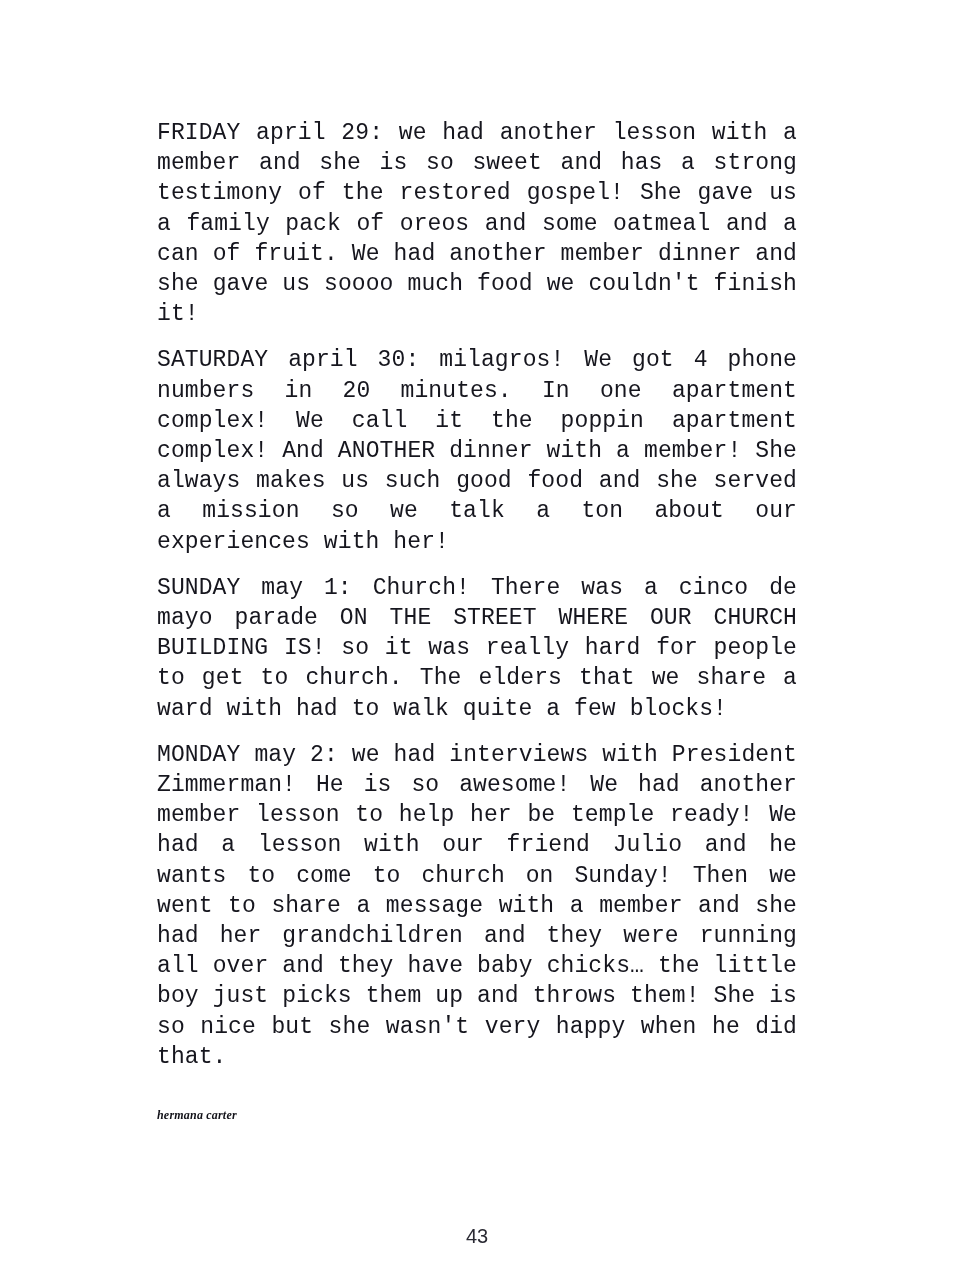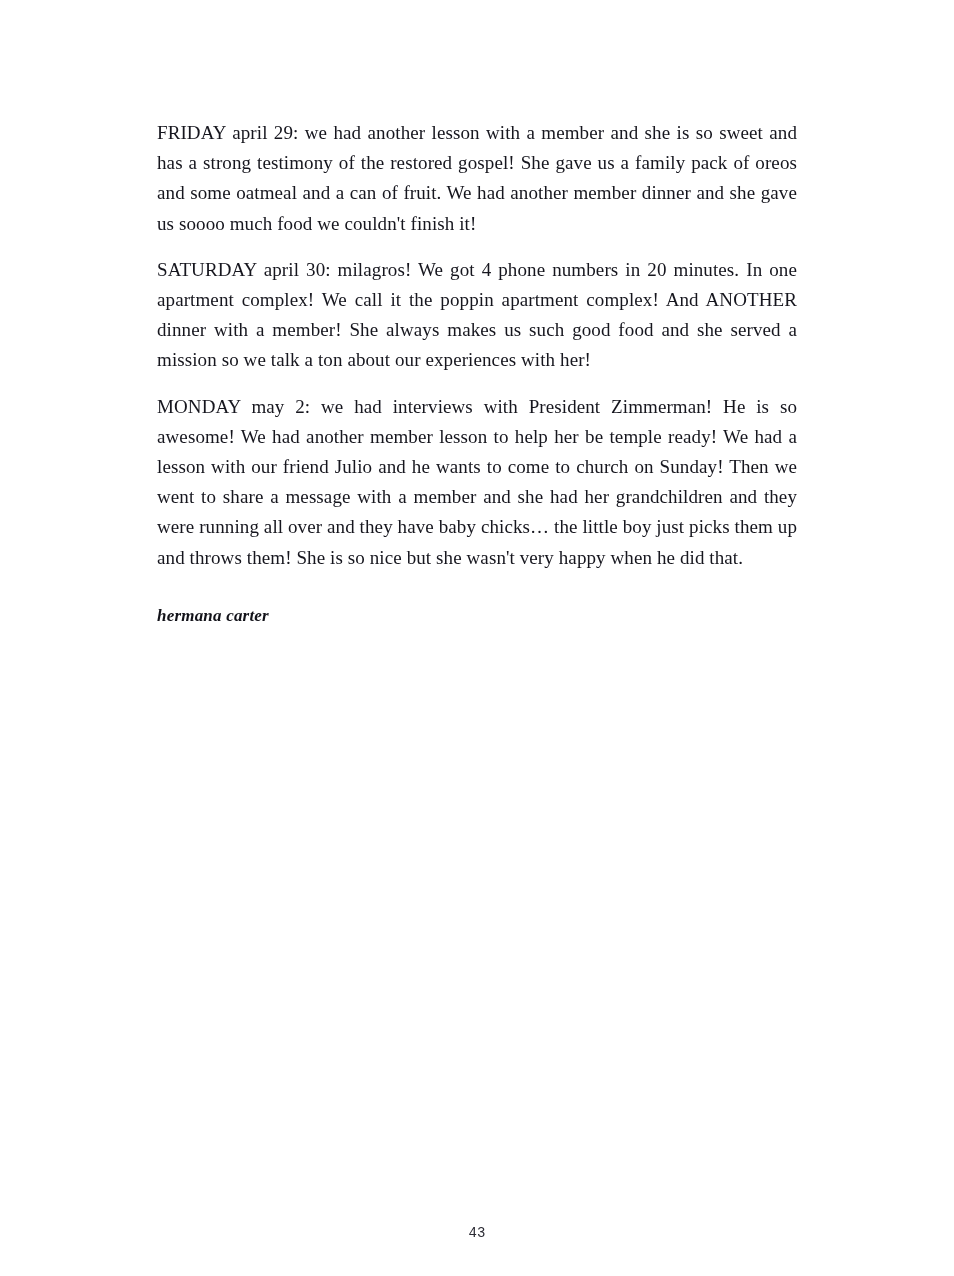--- a/index.html
+++ b/index.html
@@ -20,63 +20,64 @@
     overflow: hidden;
     box-sizing: border-box;
   }
   .content {
     position: absolute;
     left: 157px;
     top: 118px;
     width: 640px;
   }
   .para {
-    font-family: Liberation Serif, serif;
-    font-size: 19px;
+    font-family: Liberation Mono, monospace;
+    font-size: 23px;
     line-height: 30.2px;
     text-align: justify;
     text-justify: inter-word;
     margin: 0 0 16px 0;
     color: #16161e;
     letter-spacing: 0.1px;
   }
   .para:last-of-type {
     margin-bottom: 12px;
   }
   .signature {
     margin-top: 30px;
     font-family: "Liberation Serif", serif;
     font-style: italic;
     font-weight: bold;
-    font-size: 17px;
+    font-size: 12px;
     line-height: 26px;
     color: #121219;
     letter-spacing: 0.2px;
   }
   .folio {
     position: absolute;
     left: 0;
     right: 0;
     top: 1225px;
     text-align: center;
-    font-family: Liberation Mono, monospace;
-    font-size: 14px;
+    font-family: Liberation Sans, sans-serif;
+    font-size: 20px;
     color: #2a2a33;
   }
 </style>
 </head>
 <body>
 
 <div class="page">
   <div class="content">
 
     <p class="para">FRIDAY april 29: we had another lesson with a member and she is so sweet and has a strong testimony of the restored gospel! She gave us a family pack of oreos and some oatmeal and a can of fruit. We had another member dinner and she gave us soooo much food we couldn't finish it!</p>
 
     <p class="para">SATURDAY april 30: milagros! We got 4 phone numbers in 20 minutes. In one apartment complex! We call it the poppin apartment complex! And ANOTHER dinner with a member! She always makes us such good food and she served a mission so we talk a ton about our experiences with her!</p>
 
+    <p class="para">SUNDAY may 1: Church! There was a cinco de mayo parade ON THE STREET WHERE OUR CHURCH BUILDING IS! so it was really hard for people to get to church. The elders that we share a ward with had to walk quite a few blocks!</p>
 
     <p class="para">MONDAY may 2: we had interviews with President Zimmerman! He is so awesome! We had another member lesson to help her be temple ready! We had a lesson with our friend Julio and he wants to come to church on Sunday! Then we went to share a message with a member and she had her grandchildren and they were running all over and they have baby chicks… the little boy just picks them up and throws them! She is so nice but she wasn't very happy when he did that.</p>
 
     <div class="signature">hermana carter</div>
   </div>
 
   <div class="folio">43</div>
 </div>
 
 </body></html>

